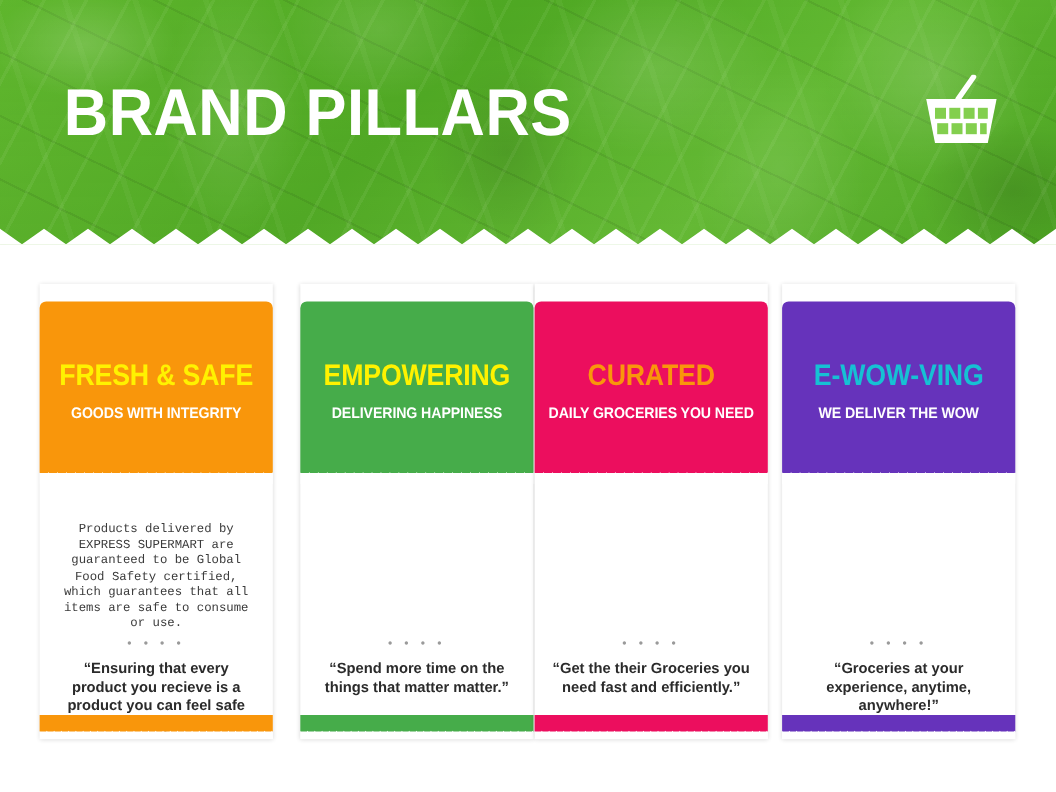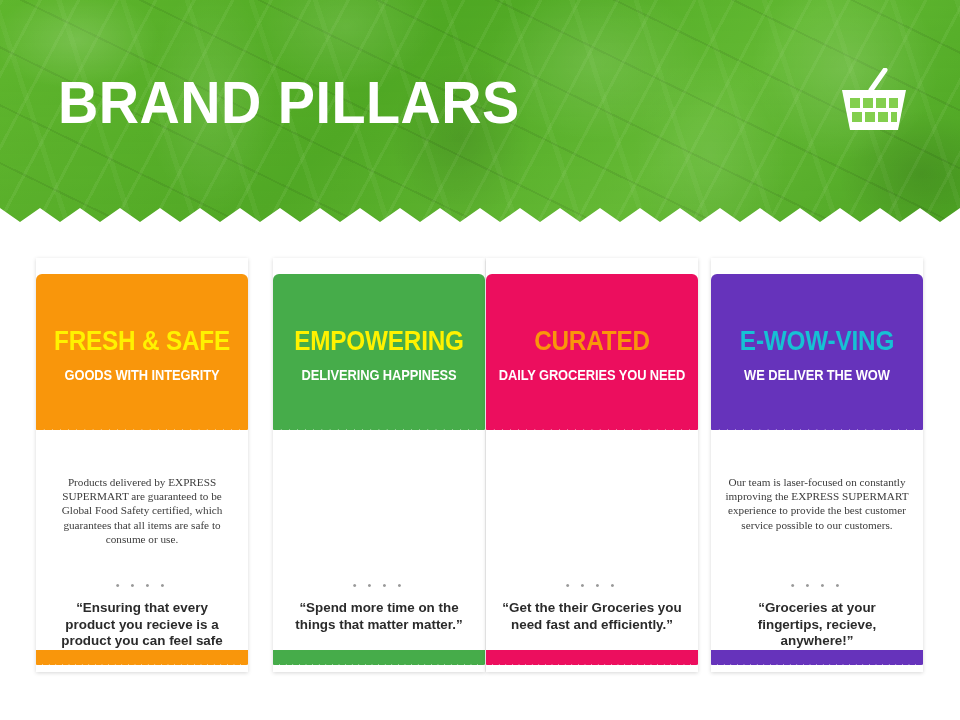--- a/index.html
+++ b/index.html
@@ -159,21 +159,21 @@
   }
   .card-desc {
     position: absolute;
     left: 14px;
     top: 51px;
     width: 184px;
     text-align: center;
     color: #3b3b3b;
     font-size: 11.2px;
     line-height: 14.2px;
-    font-family: Liberation Serif, serif;
+    font-family: Liberation Mono, monospace;
   }
   .card-dots {
     position: absolute;
     left: 0;
     top: 322px;
     width: 212px;
     text-align: center;
     color: #9a9a9a;
     font-size: 11px;
     letter-spacing: 4px;
@@ -324,26 +324,23 @@
   <div class="card c3">
     <div class="card-head">
       <div class="card-head-fill" style="background: rgb(102, 51, 187);"></div>
       <div class="card-title" style="color: rgb(22, 193, 212);">E-WOW-VING</div>
       <div class="card-sub">WE DELIVER THE WOW</div>
       <svg class="card-head-scallop" viewBox="0 0 212 11" preserveAspectRatio="none" xmlns="http://www.w3.org/2000/svg">
         <path class="scallop-path" d="M0 0 Q 4.075 11 8.15 0 Q 12.225000000000001 11 16.3 0 Q 20.375 11 24.450000000000003 0 Q 28.525000000000002 11 32.6 0 Q 36.675000000000004 11 40.75 0 Q 44.825 11 48.9 0 Q 52.975 11 57.05 0 Q 61.125 11 65.2 0 Q 69.275 11 73.35000000000001 0 Q 77.42500000000001 11 81.50000000000001 0 Q 85.57500000000002 11 89.65000000000002 0 Q 93.72500000000002 11 97.80000000000003 0 Q 101.87500000000003 11 105.95000000000003 0 Q 110.02500000000003 11 114.10000000000004 0 Q 118.17500000000004 11 122.25000000000004 0 Q 126.32500000000005 11 130.40000000000003 0 Q 134.47500000000002 11 138.55000000000004 0 Q 142.62500000000003 11 146.70000000000005 0 Q 150.77500000000003 11 154.85000000000005 0 Q 158.92500000000004 11 163.00000000000006 0 Q 167.07500000000005 11 171.15000000000006 0 Q 175.22500000000005 11 179.30000000000007 0 Q 183.37500000000006 11 187.45000000000007 0 Q 191.52500000000006 11 195.60000000000008 0 Q 199.67500000000007 11 203.75000000000009 0 Q 207.82500000000007 11 211.9000000000001 0 Q 215.97500000000008 11 220.0500000000001 0 L 212 11 L 0 11 Z" fill="#ffffff"></path>
       </svg>
     </div>
 
-    <div class="card-body">
-      <div class="card-desc">Our team is laser-focused on constantly improving the EXPRESS SUPERMART experience to provide the best customer service possible to our customers.</div>
-    </div>
 
     <div class="card-dots">• • • •</div>
-    <div class="card-quote">“Groceries at your fingertips, recieve, anywhere!”</div>
+    <div class="card-quote">“Groceries at your experience, anytime, anywhere!”</div>
 
     <div class="card-foot">
       <div class="card-foot-fill" style="background: rgb(102, 51, 187);"></div>
       <svg class="card-foot-scallop" viewBox="0 0 212 8" preserveAspectRatio="none" xmlns="http://www.w3.org/2000/svg">
         <path class="scallop-path-foot" d="M0 0 Q 3.3 8 6.6 0 Q 9.899999999999999 8 13.2 0 Q 16.5 8 19.799999999999997 0 Q 23.099999999999998 8 26.4 0 Q 29.7 8 33 0 Q 36.3 8 39.6 0 Q 42.9 8 46.2 0 Q 49.5 8 52.800000000000004 0 Q 56.1 8 59.400000000000006 0 Q 62.7 8 66 0 Q 69.3 8 72.6 0 Q 75.89999999999999 8 79.19999999999999 0 Q 82.49999999999999 8 85.79999999999998 0 Q 89.09999999999998 8 92.39999999999998 0 Q 95.69999999999997 8 98.99999999999997 0 Q 102.29999999999997 8 105.59999999999997 0 Q 108.89999999999996 8 112.19999999999996 0 Q 115.49999999999996 8 118.79999999999995 0 Q 122.09999999999995 8 125.39999999999995 0 Q 128.69999999999996 8 131.99999999999994 0 Q 135.29999999999995 8 138.59999999999994 0 Q 141.89999999999995 8 145.19999999999993 0 Q 148.49999999999994 8 151.79999999999993 0 Q 155.09999999999994 8 158.39999999999992 0 Q 161.69999999999993 8 164.99999999999991 0 Q 168.29999999999993 8 171.5999999999999 0 Q 174.89999999999992 8 178.1999999999999 0 Q 181.49999999999991 8 184.7999999999999 0 Q 188.0999999999999 8 191.3999999999999 0 Q 194.6999999999999 8 197.9999999999999 0 Q 201.2999999999999 8 204.59999999999988 0 Q 207.8999999999999 8 211.19999999999987 0 Q 214.4999999999999 8 217.79999999999987 0 L 212 8 L 0 8 Z" fill="#ffffff"></path>
       </svg>
     </div>
   </div>
 
 </div>

